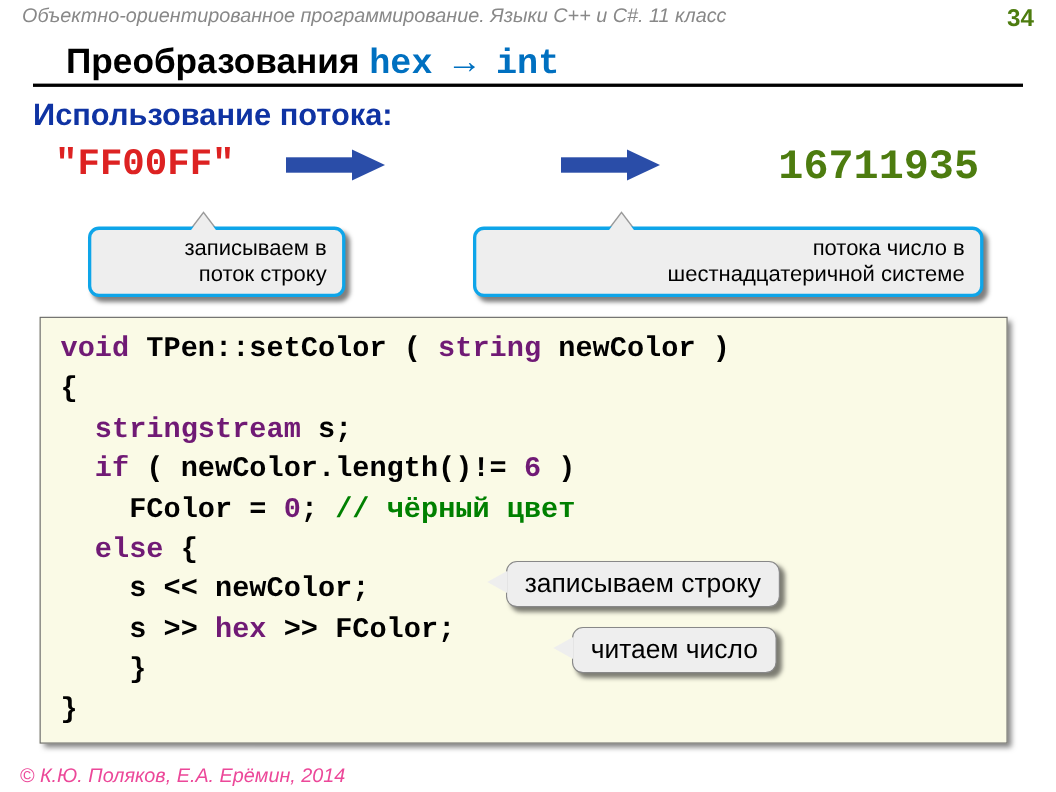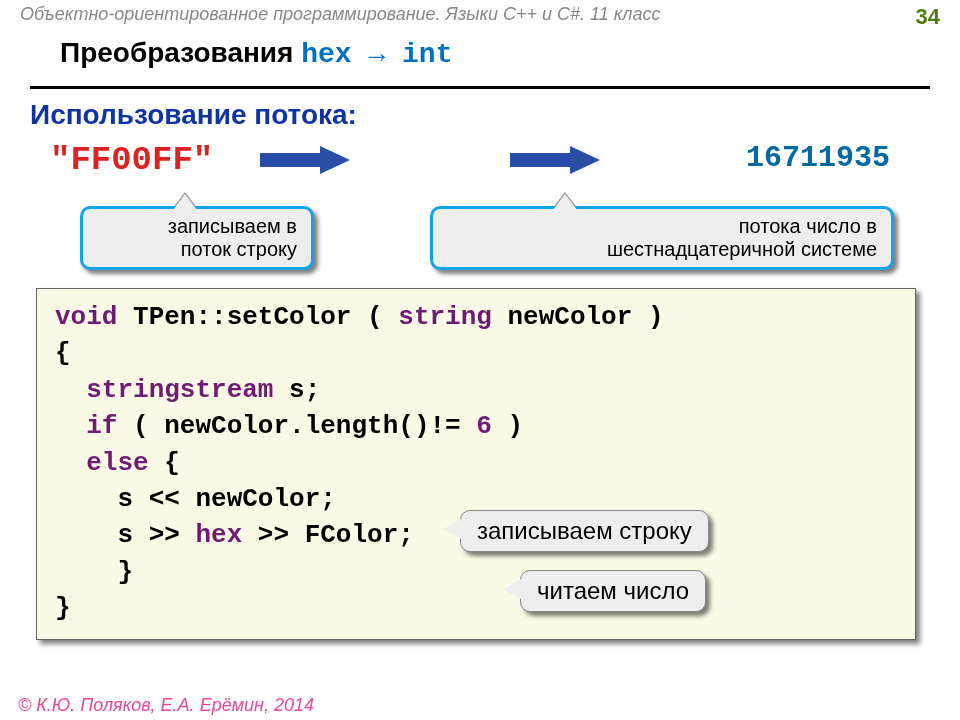--- a/index.html
+++ b/index.html
@@ -21,23 +21,23 @@
   .page-num {
     position: absolute;
     top: 4px;
     right: 20px;
     font-size: 22px;
     font-weight: bold;
     color: #4d7c0f;
     margin-left: 30px;
   }
   .title {
-    font-size: 28px;
-    font-weight: bold;
-    padding: 12px 30px 16px 30px;
+    font-size: 32px;
+    font-weight: bold;
+    padding: 12px 30px 0 30px;
     border-bottom: 3px solid #000;
     margin: 0 30px 4px 30px;
   }
   .title .mono { font-family: "Courier New", monospace; color: #0070c0; }
   .subtitle {
     color: #0f33a3;
     font-size: 28px;
     font-weight: bold;
     padding: 6px 30px 4px 30px;
   }
@@ -73,23 +73,23 @@
     width: 0; height: 0;
     border-top: 14px solid transparent;
     border-bottom: 14px solid transparent;
     border-left: 30px solid #2a4da8;
   }
   .intval {
     position: absolute;
     right: 40px;
     top: 6px;
     font-family: "Courier New", monospace;
-    font-size: 30px;
-    font-weight: bold;
-    color: #0369a1;
+    font-size: 38px;
+    font-weight: bold;
+    color: #4d7c0f;
   }
   .callout {
     position: absolute;
     background: #eeeeee;
     border: 3px solid #0ea5e9;
     border-radius: 10px;
     font-size: 20px;
     text-align: right;
     padding: 6px 14px;
     box-shadow: 4px 4px 4px rgba(0,0,0,.5);
@@ -204,20 +204,21 @@
   <div class="tail" style="left:120px"></div>
   <span>потока число в</span><br>
   <span>шестнадцатеричной системе</span>
 </div>
 
 <div class="codebox">
   <div><span class="kw">void</span><span> TPen::setColor ( </span><span class="kw">string</span><span> newColor )</span></div>
   <div>{</div>
   <div>&nbsp;&nbsp;<span class="kw">stringstream</span><span> s;</span></div>
   <div>&nbsp;&nbsp;<span class="kw">if</span><span> ( newColor.length()!= </span><span class="kw">6</span><span> )</span></div>
+  <div>&nbsp;&nbsp;&nbsp;&nbsp;<span>FColor = </span><span class="kw">0</span><span>;  </span><span class="cm">// чёрный цвет</span></div>
   <div>&nbsp;&nbsp;<span class="kw">else</span><span> {</span></div>
   <div>&nbsp;&nbsp;&nbsp;&nbsp;<span>s &lt;&lt; newColor;</span></div>
   <div>&nbsp;&nbsp;&nbsp;&nbsp;<span>s &gt;&gt; </span><span class="kw">hex</span><span> &gt;&gt; FColor;</span></div>
   <div>&nbsp;&nbsp;&nbsp;&nbsp;<span>}</span></div>
   <div>}</div>
 </div>
 
 <div class="callout-small" style="left:460px; top:510px">
   <div class="tail-left"></div>
   <span>записываем строку</span>

